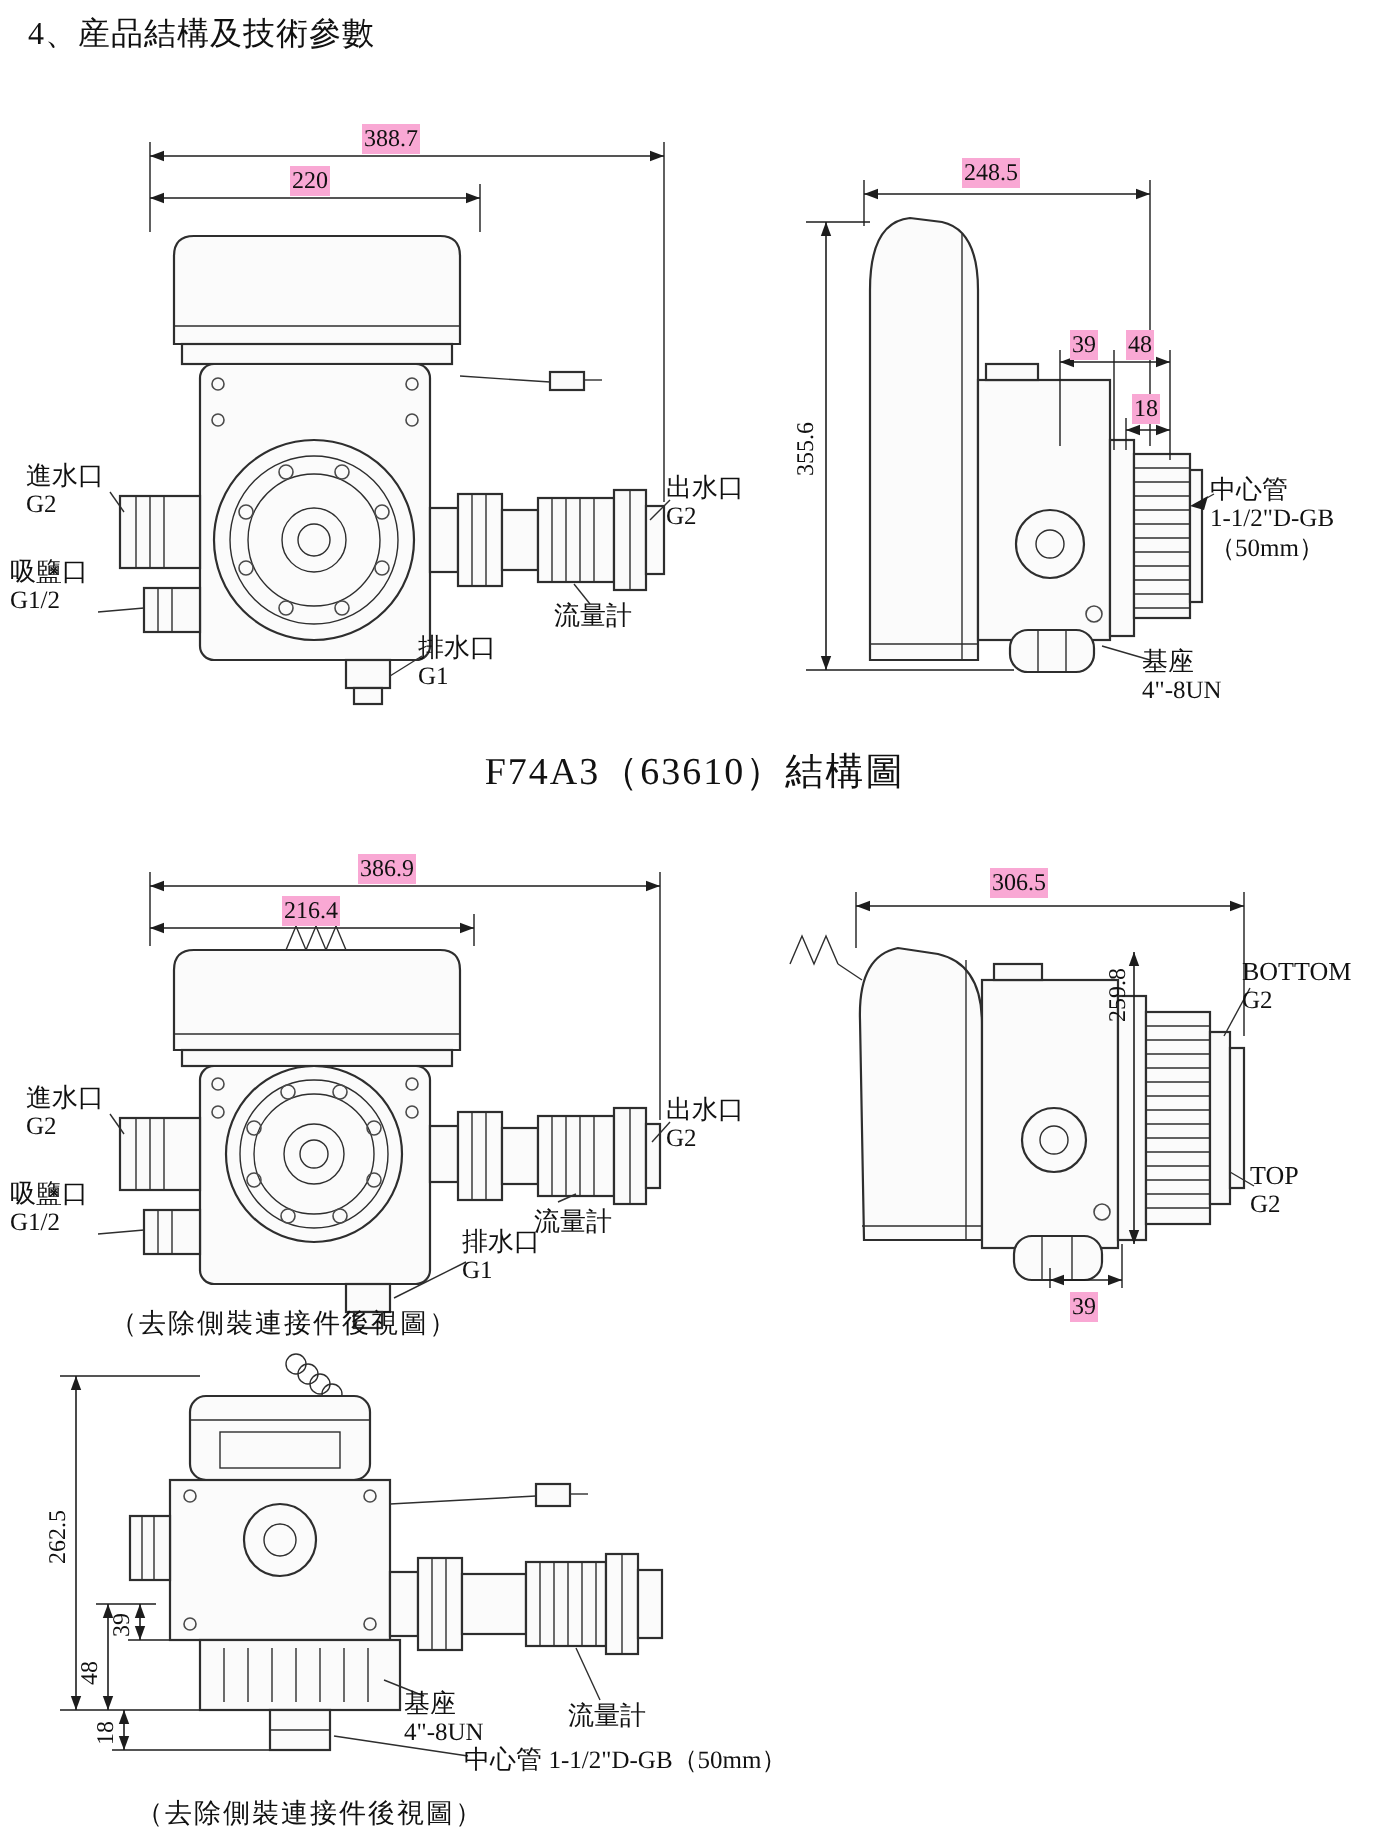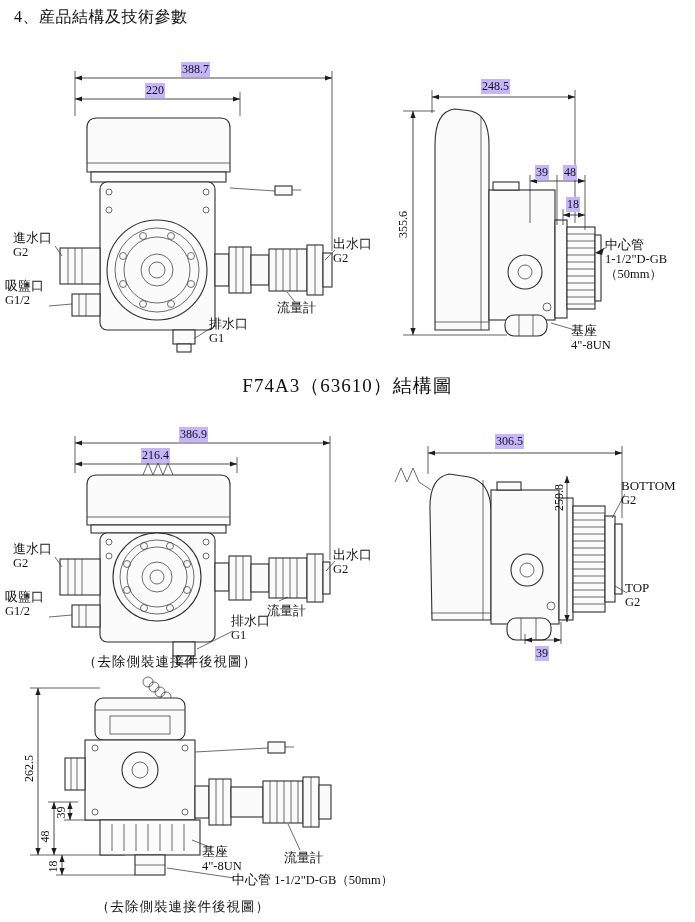--- a/index.html
+++ b/index.html
@@ -8,27 +8,27 @@
     width:695px; height:922px;
     font-family:"Liberation Serif","DejaVu Serif",serif;
     color:#111;
   }
   .page { position:relative; width:695px; height:922px; background:#fff; overflow:hidden; }
   .heading { position:absolute; left:14px; top:7px; font-size:16px; font-weight:normal; letter-spacing:.5px; }
   .subheading { position:absolute; left:14px; top:35px; font-size:15.5px; }
   .caption-center { position:absolute; top:373px; left:0; width:695px; text-align:center; font-size:19px; letter-spacing:1px; }
   .drawing { position:absolute; }
   .drawing svg { position:absolute; left:0; top:0; overflow:visible; }
-  .dim-text { position:absolute; font-size:12px; white-space:nowrap; background:#c4b5fd; padding:0 1px; }
+  .dim-text { position:absolute; font-size:12px; white-space:nowrap; background:#f9a8d4; padding:0 1px; }
   .dim-text.v { width:48px; text-align:center; transform:rotate(-90deg); background:transparent; }
   .lbl { position:absolute; font-size:13px; line-height:1.18; text-align:left; white-space:nowrap; }
   .lbl span { display:block; }
   .lbl .sz { font-size:12.5px; }
   .lbl.single span { display:inline; }
-  .sub-caption { position:absolute; font-size:13.5px; white-space:nowrap; letter-spacing:1px;margin-left:28px; }
+  .sub-caption { position:absolute; font-size:13.5px; white-space:nowrap; letter-spacing:1px; }
   svg .outline { fill:#fbfbfb; stroke:#2e2e2e; stroke-width:1.1; }
   svg .thin { fill:none; stroke:#2e2e2e; stroke-width:.7; }
   svg .detail { fill:none; stroke:#4a4a4a; stroke-width:.8; }
   svg .dim { stroke:#1d1d1d; stroke-width:.8; }
   svg .ext { stroke:#1d1d1d; stroke-width:.7; }
   svg .arw { fill:#1d1d1d; stroke:none; }
 </style>
 </head>
 <body>
 

